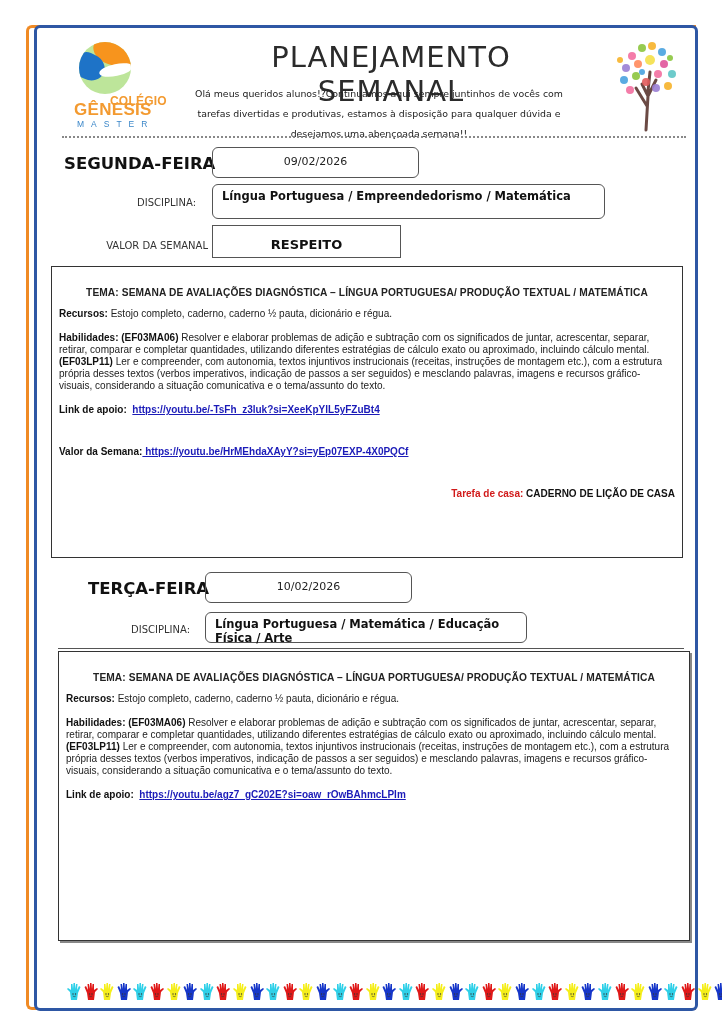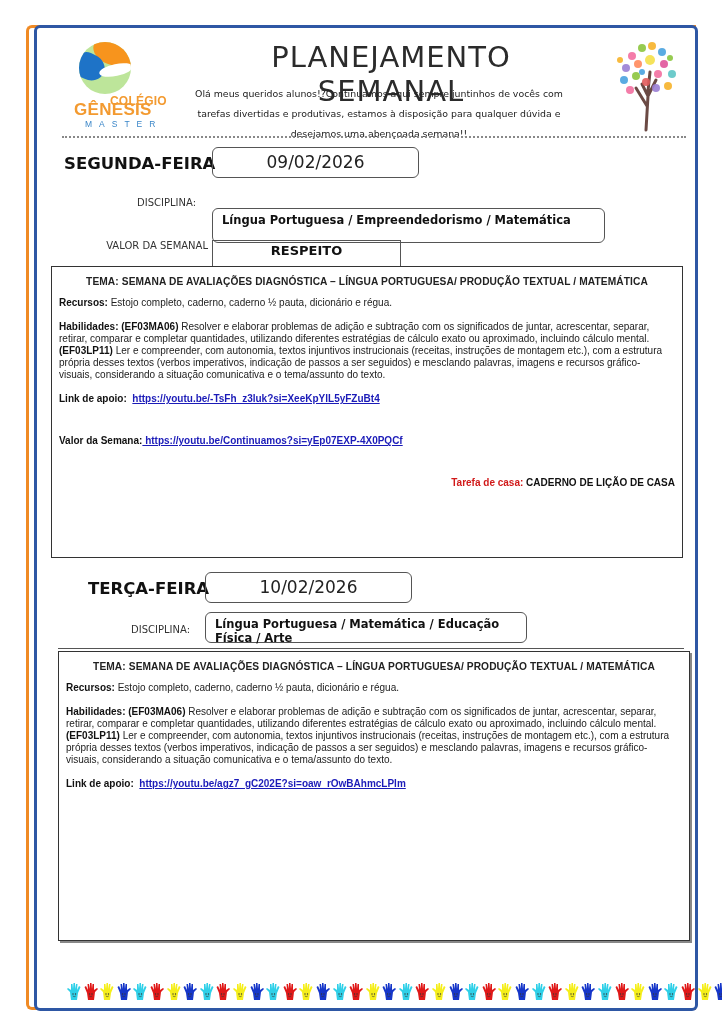--- a/index.html
+++ b/index.html
@@ -8,36 +8,36 @@
   .frame-orange { position:absolute; left:26px; top:25px; width:670px; height:985px; border:3px solid #f08a24; border-right:none; border-bottom-width:3px; border-radius:6px 0 0 6px; box-sizing:border-box; }
   .frame-blue { position:absolute; left:34px; top:25px; width:664px; height:986px; border:3px solid #2e57a4; border-radius:6px; box-sizing:border-box; background:#fff; }
 
   .logo { position:absolute; left:74px; top:42px; width:82px; height:84px; }
   .logo .circle { position:absolute; left:5px; top:0; width:52px; height:52px; border-radius:50%; background:#bde59a; overflow:hidden; }
   .logo .circle .orange { position:absolute; left:14px; top:-6px; width:46px; height:30px; background:#f7941d; border-radius:50% 50% 40% 60%; transform:rotate(8deg); }
   .logo .circle .blue { position:absolute; left:-4px; top:12px; width:30px; height:26px; background:#1e73c7; border-radius:40% 60% 60% 40%; transform:rotate(25deg); }
   .logo .circle .swoosh { position:absolute; left:20px; top:22px; width:34px; height:12px; background:#fff; border-radius:50%; transform:rotate(-12deg); }
   .logo .colegio { position:absolute; left:36px; top:52px; font-size:12px; font-weight:bold; color:#f39a30; letter-spacing:0.2px; }
   .logo .genesis { position:absolute; left:0px; top:58px; font-size:17px; font-weight:bold; color:#f39a30; letter-spacing:0.3px; }
-  .logo .master { position:absolute; left:11px; top:77px; font-size:8.5px; color:#3a86c8; letter-spacing:7px;text-align:center; }
+  .logo .master { position:absolute; left:3px; top:77px; font-size:8.5px; color:#3a86c8; letter-spacing:7px;text-align:center; }
 
   .title { position:absolute; left:196px; top:40px; width:390px; text-align:center; font-family:"DejaVu Sans", sans-serif; font-size:29px; letter-spacing:1px; color:#2b2b2b; font-weight:normal; }
   .intro { position:absolute; left:180px; top:84px; width:398px; text-align:center; font-family:"DejaVu Sans", sans-serif; font-size:9.4px; line-height:20px; color:#222; }
 
   .tree { position:absolute; left:612px; top:36px; width:68px; height:96px; }
 
   .dotted { position:absolute; left:62px; top:136px; width:624px; border-top:2px dotted #888; }
 
   .day-label { position:absolute; font-family:"DejaVu Sans", sans-serif; font-weight:bold; font-size:16.5px; color:#111; }
-  .date-box { position:absolute; border:1.3px solid #555; border-radius:6px; text-align:center; font-family:"DejaVu Sans", sans-serif; font-size:17px; color:#222; box-sizing:border-box; line-height:28px; }
+  .date-box { position:absolute; border:1.3px solid #555; border-radius:6px; text-align:center; font-family:"DejaVu Sans", sans-serif; font-size:11px; color:#222; box-sizing:border-box; line-height:28px; }
   .small-label { position:absolute; font-family:"DejaVu Sans", sans-serif; font-size:10px; color:#333; text-align:right; }
   .disc-box { position:absolute; border:1.3px solid #555; border-radius:6px; font-family:"DejaVu Sans", sans-serif; font-weight:bold; font-size:11.5px; color:#111; box-sizing:border-box; padding:4px 0 0 9px; }
-  .valor-box { position:absolute; border:1.3px solid #555; border-radius:0; font-family:"DejaVu Sans", sans-serif; font-weight:bold; font-size:13px; color:#111; text-align:center; box-sizing:border-box; padding-top:2px;margin-top:15px; }
-
-  .content-box { position:absolute; border:1.3px solid #333; box-sizing:border-box; background:#fff; font-size:10px; line-height:12px; color:#222; padding:4px 7px; }
+  .valor-box { position:absolute; border:1.3px solid #555; border-radius:0; font-family:"DejaVu Sans", sans-serif; font-weight:bold; font-size:13px; color:#111; text-align:center; box-sizing:border-box; padding-top:11px; }
+
+  .content-box { position:absolute; border:1.3px solid #333; box-sizing:border-box; background:#fff; font-size:10px; line-height:12px; color:#222; padding:15px 7px; }
   .content-box.shadow { box-shadow:2px 2px 0 #888; }
   .tema { text-align:center; font-weight:bold; font-size:10.2px; margin-top:5px; letter-spacing:0.1px; }
   .row { margin-top:10px; }
   .row b { color:#111; }
   .link { color:#1b1bb8; text-decoration:underline; font-weight:bold; }
   .red { color:#d11a1a; font-weight:bold; }
 
   .stack-line { position:absolute; border-top:1.3px solid #555; }
 
   .hands { position:absolute; left:66px; top:982px; width:600px; height:22px; display:flex; }
@@ -91,39 +91,39 @@
     </g>
   </svg>
 </div>
 
 <div class="dotted"></div>
 
 <div class="day-label" style="left:64px; top:154px;">SEGUNDA-FEIRA</div>
 <div class="date-box" style="left:212px; top:147px; width:207px; height:31px;">09/02/2026</div>
 
 <div class="small-label" style="left:100px; top:197px; width:96px;">DISCIPLINA:</div>
-<div class="disc-box" style="left:212px; top:184px; width:393px; height:35px;margin-top:24px;">Língua Portuguesa / Empreendedorismo  / Matemática</div>
+<div class="disc-box" style="left:212px; top:184px; width:393px; height:35px;">Língua Portuguesa / Empreendedorismo  / Matemática</div>
 
 <div class="small-label" style="left:90px; top:240px; width:118px;">VALOR DA SEMANAL</div>
 <div class="valor-box" style="left:212px; top:225px; width:189px; height:33px;">RESPEITO</div>
 
 <div class="content-box" style="left:51px; top:266px; width:632px; height:292px;">
   <div class="tema">TEMA: SEMANA DE AVALIAÇÕES DIAGNÓSTICA – LÍNGUA PORTUGUESA/  PRODUÇÃO TEXTUAL  / MATEMÁTICA</div>
   <div class="row" style="margin-top:9px;">
     <b>Recursos:</b><span> Estojo completo, caderno, caderno ½ pauta, dicionário e régua.</span>
   </div>
   <div class="row" style="margin-top:12px;">
     <b>Habilidades:</b><b> (EF03MA06)</b><span> Resolver e elaborar problemas de adição e subtração com os significados de juntar, acrescentar, separar, retirar, comparar e completar quantidades, utilizando diferentes estratégias de cálculo exato ou aproximado, incluindo cálculo mental.</span><br>
     <b>(EF03LP11)</b><span> Ler e compreender, com  autonomia,  textos injuntivos instrucionais (receitas, instruções de montagem etc.), com a estrutura própria desses textos (verbos imperativos, indicação de passos a ser seguidos) e mesclando palavras, imagens e recursos gráfico- visuais, considerando a situação comunicativa e o tema/assunto do texto.</span>
   </div>
   <div class="row" style="margin-top:12px;">
     <b>Link de apoio:</b>&nbsp; <a class="link">https://youtu.be/-TsFh_z3luk?si=XeeKpYlL5yFZuBt4</a>
   </div>
   <div class="row" style="margin-top:30px;">
-    <b>Valor da  Semana:</b><a class="link"> https://youtu.be/Continuamos?si=yEp07EXP-4X0PQCf</a>
+    <b>Valor da  Semana:</b><a class="link"> https://youtu.be/HrMEhdaXAyY?si=yEp07EXP-4X0PQCf</a>
   </div>
   <div class="row" style="margin-top:30px;text-align:right;">
     <span class="red">Tarefa de casa:</span><b> CADERNO  DE  LIÇÃO DE CASA</b>
   </div>
 </div>
 
 <div class="day-label" style="left:88px; top:579px;">TERÇA-FEIRA</div>
 <div class="date-box" style="left:205px; top:572px; width:207px; height:31px;">10/02/2026</div>
 
 <div class="small-label" style="left:94px; top:624px; width:96px;">DISCIPLINA:</div>

